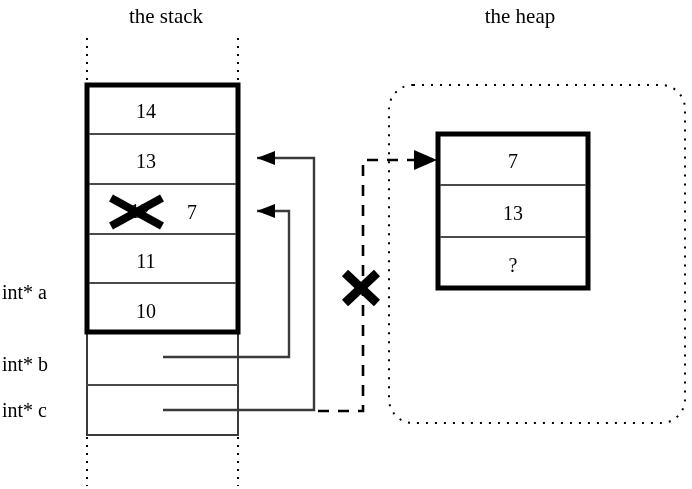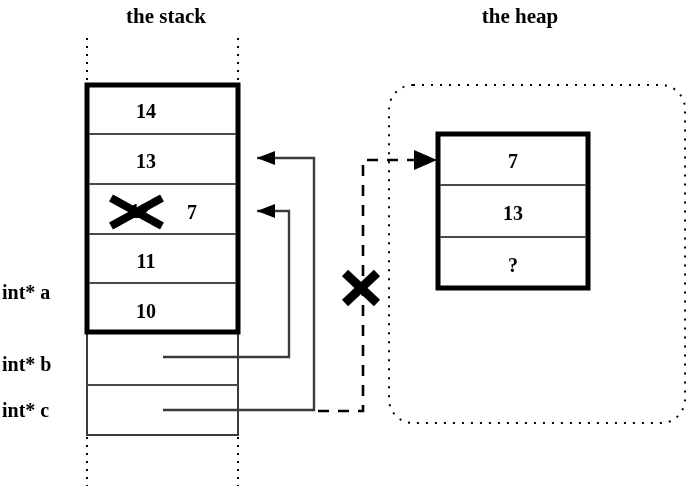--- a/index.html
+++ b/index.html
@@ -10,21 +10,20 @@
   }
   body {
     font-family: "Liberation Serif", "DejaVu Serif", serif;
   }
   #diagram-root {
     position: relative;
     width: 692px;
     height: 489px;
     background: #ffffff;
     overflow: hidden;
-    font-weight: bold;
   }
   svg.canvas {
     position: absolute;
     left: 0;
     top: 0;
     width: 692px;
     height: 489px;
   }
   text {
     font-family: "Liberation Serif", "DejaVu Serif", serif;

